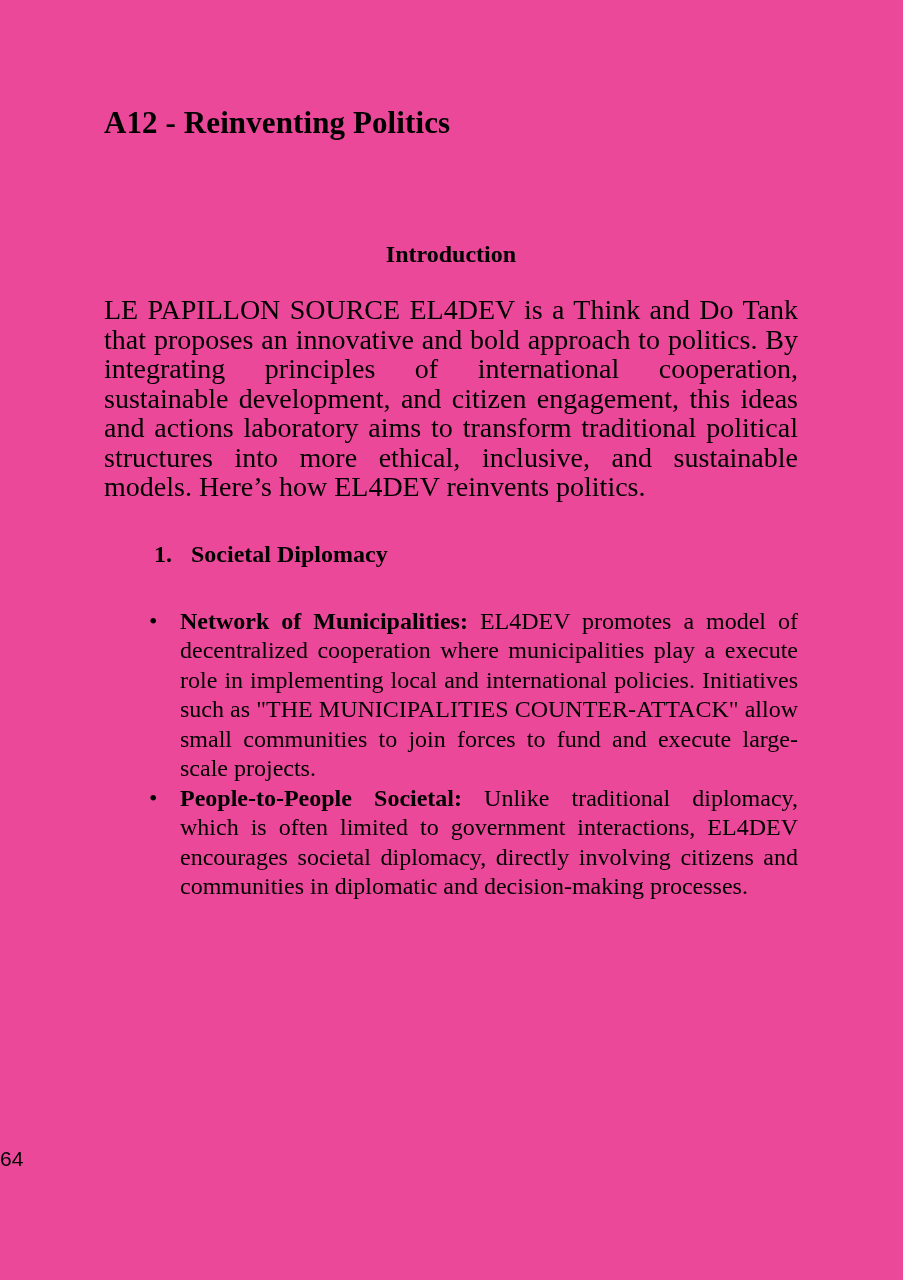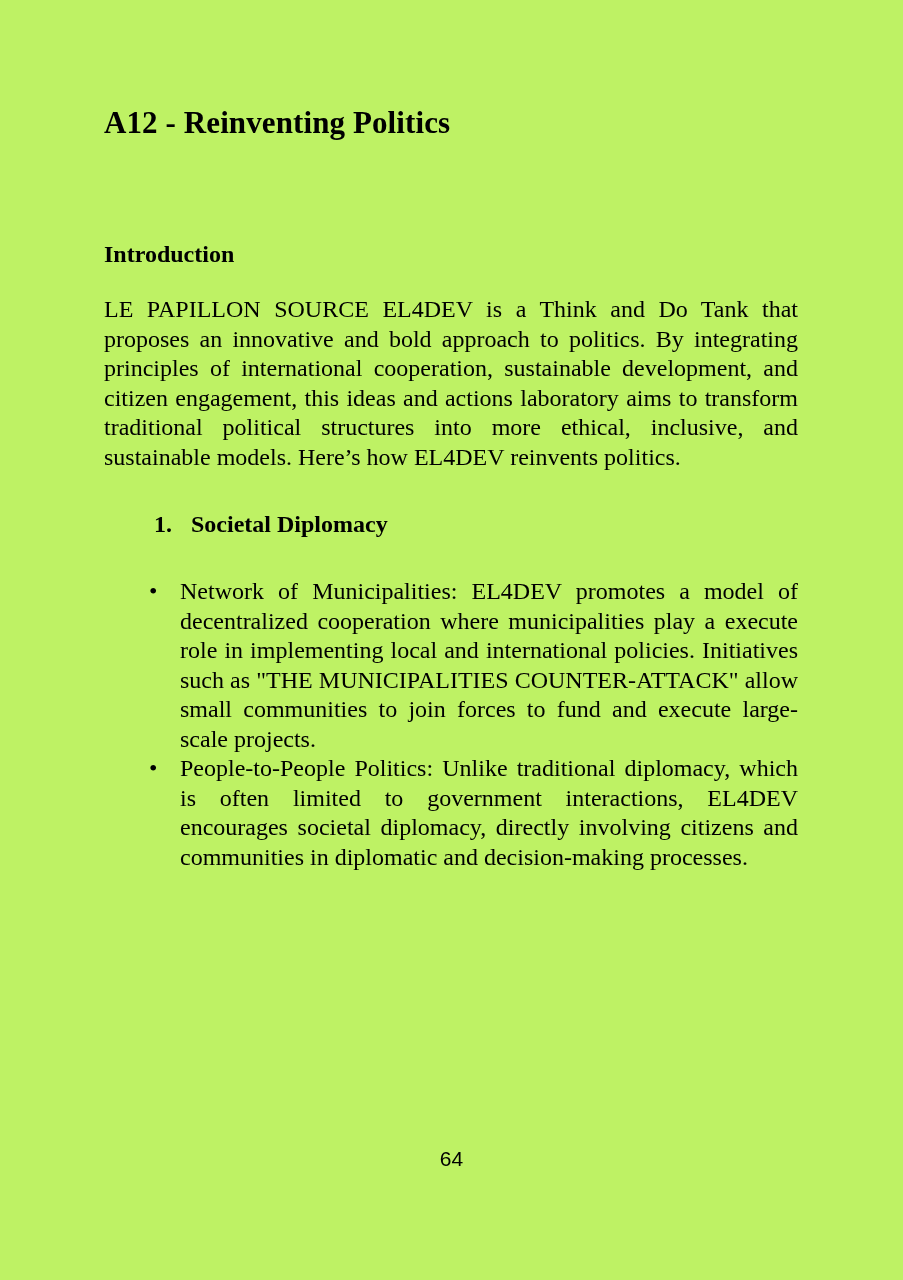--- a/index.html
+++ b/index.html
@@ -15,21 +15,21 @@
     color: #000000;
     overflow: hidden;
   }
 
   .page {
     position: absolute;
     left: 0;
     top: 0;
     width: 903px;
     height: 1280px;
-    background: #bef264;
+    background: #ec4899;
   }
 
   .content {
     position: absolute;
     left: 104px;
     top: 0;
     width: 694px;
   }
 
   .doc-title {
@@ -41,26 +41,26 @@
     letter-spacing: 0.1px;
   }
 
   .section-heading {
     font-size: 24px;
     font-weight: bold;
     line-height: 30px;
     margin: 0;
   }
 
-  .heading-introduction { padding-top: 97px; }
+  .heading-introduction { padding-top: 97px; text-align: center; }
   .heading-decentralized { padding-top: 27px; }
   .heading-politico { padding-top: 32px; }
 
   p.body-text {
-    font-size: 24px;
+    font-size: 28px;
     line-height: 29.5px;
     margin: 0;
     padding-top: 26px;
     text-align: justify;
     text-justify: inter-word;
     hyphens: none;
   }
 
   ol.numbered-list {
     margin: 11px;
@@ -101,29 +101,29 @@
   ul.bullet-list > li::before {
     content: "\2022";
     position: absolute;
     left: 45px;
     top: 0;
     font-size: 24px;
     line-height: 29.5px;
   }
 
   .lead-in {
-    font-weight: normal;
+    font-weight: bold;
   }
 
   .page-number {
     position: absolute;
     left: 0;
     top: 1146px;
     width: 903px;
-    text-align: center;
+    text-align: left;
     font-family: "Liberation Sans", "DejaVu Sans", sans-serif;
     font-size: 21px;
     line-height: 25px;
     color: #000000;
   }
 </style>
 </head>
 <body>
 
 <div class="page">
@@ -135,20 +135,20 @@
 
     <p class="body-text">LE PAPILLON SOURCE EL4DEV is a Think and Do Tank that proposes an innovative and bold approach to politics. By integrating principles of international cooperation, sustainable development, and citizen engagement, this ideas and actions laboratory aims to transform traditional political structures into more ethical, inclusive, and sustainable models. Here’s how EL4DEV reinvents politics.</p>
 
     <ol class="numbered-list">
       <li>Societal Diplomacy</li>
     </ol>
 
 
     <ul class="bullet-list">
       <li><span class="lead-in">Network of Municipalities:</span><span> EL4DEV promotes a model of decentralized cooperation where municipalities play a execute role in implementing local and international policies. Initiatives such as "THE MUNICIPALITIES COUNTER-ATTACK" allow small communities to join forces to fund and execute large-scale projects.</span></li>
-      <li><span class="lead-in">People-to-People Politics:</span><span> Unlike traditional diplomacy, which is often limited to government interactions, EL4DEV encourages societal diplomacy, directly involving citizens and communities in diplomatic and decision-making processes.</span></li>
+      <li><span class="lead-in">People-to-People Societal:</span><span> Unlike traditional diplomacy, which is often limited to government interactions, EL4DEV encourages societal diplomacy, directly involving citizens and communities in diplomatic and decision-making processes.</span></li>
     </ul>
 
 
   </div>
 
   <div class="page-number">64</div>
 </div>
 
 </body></html>

